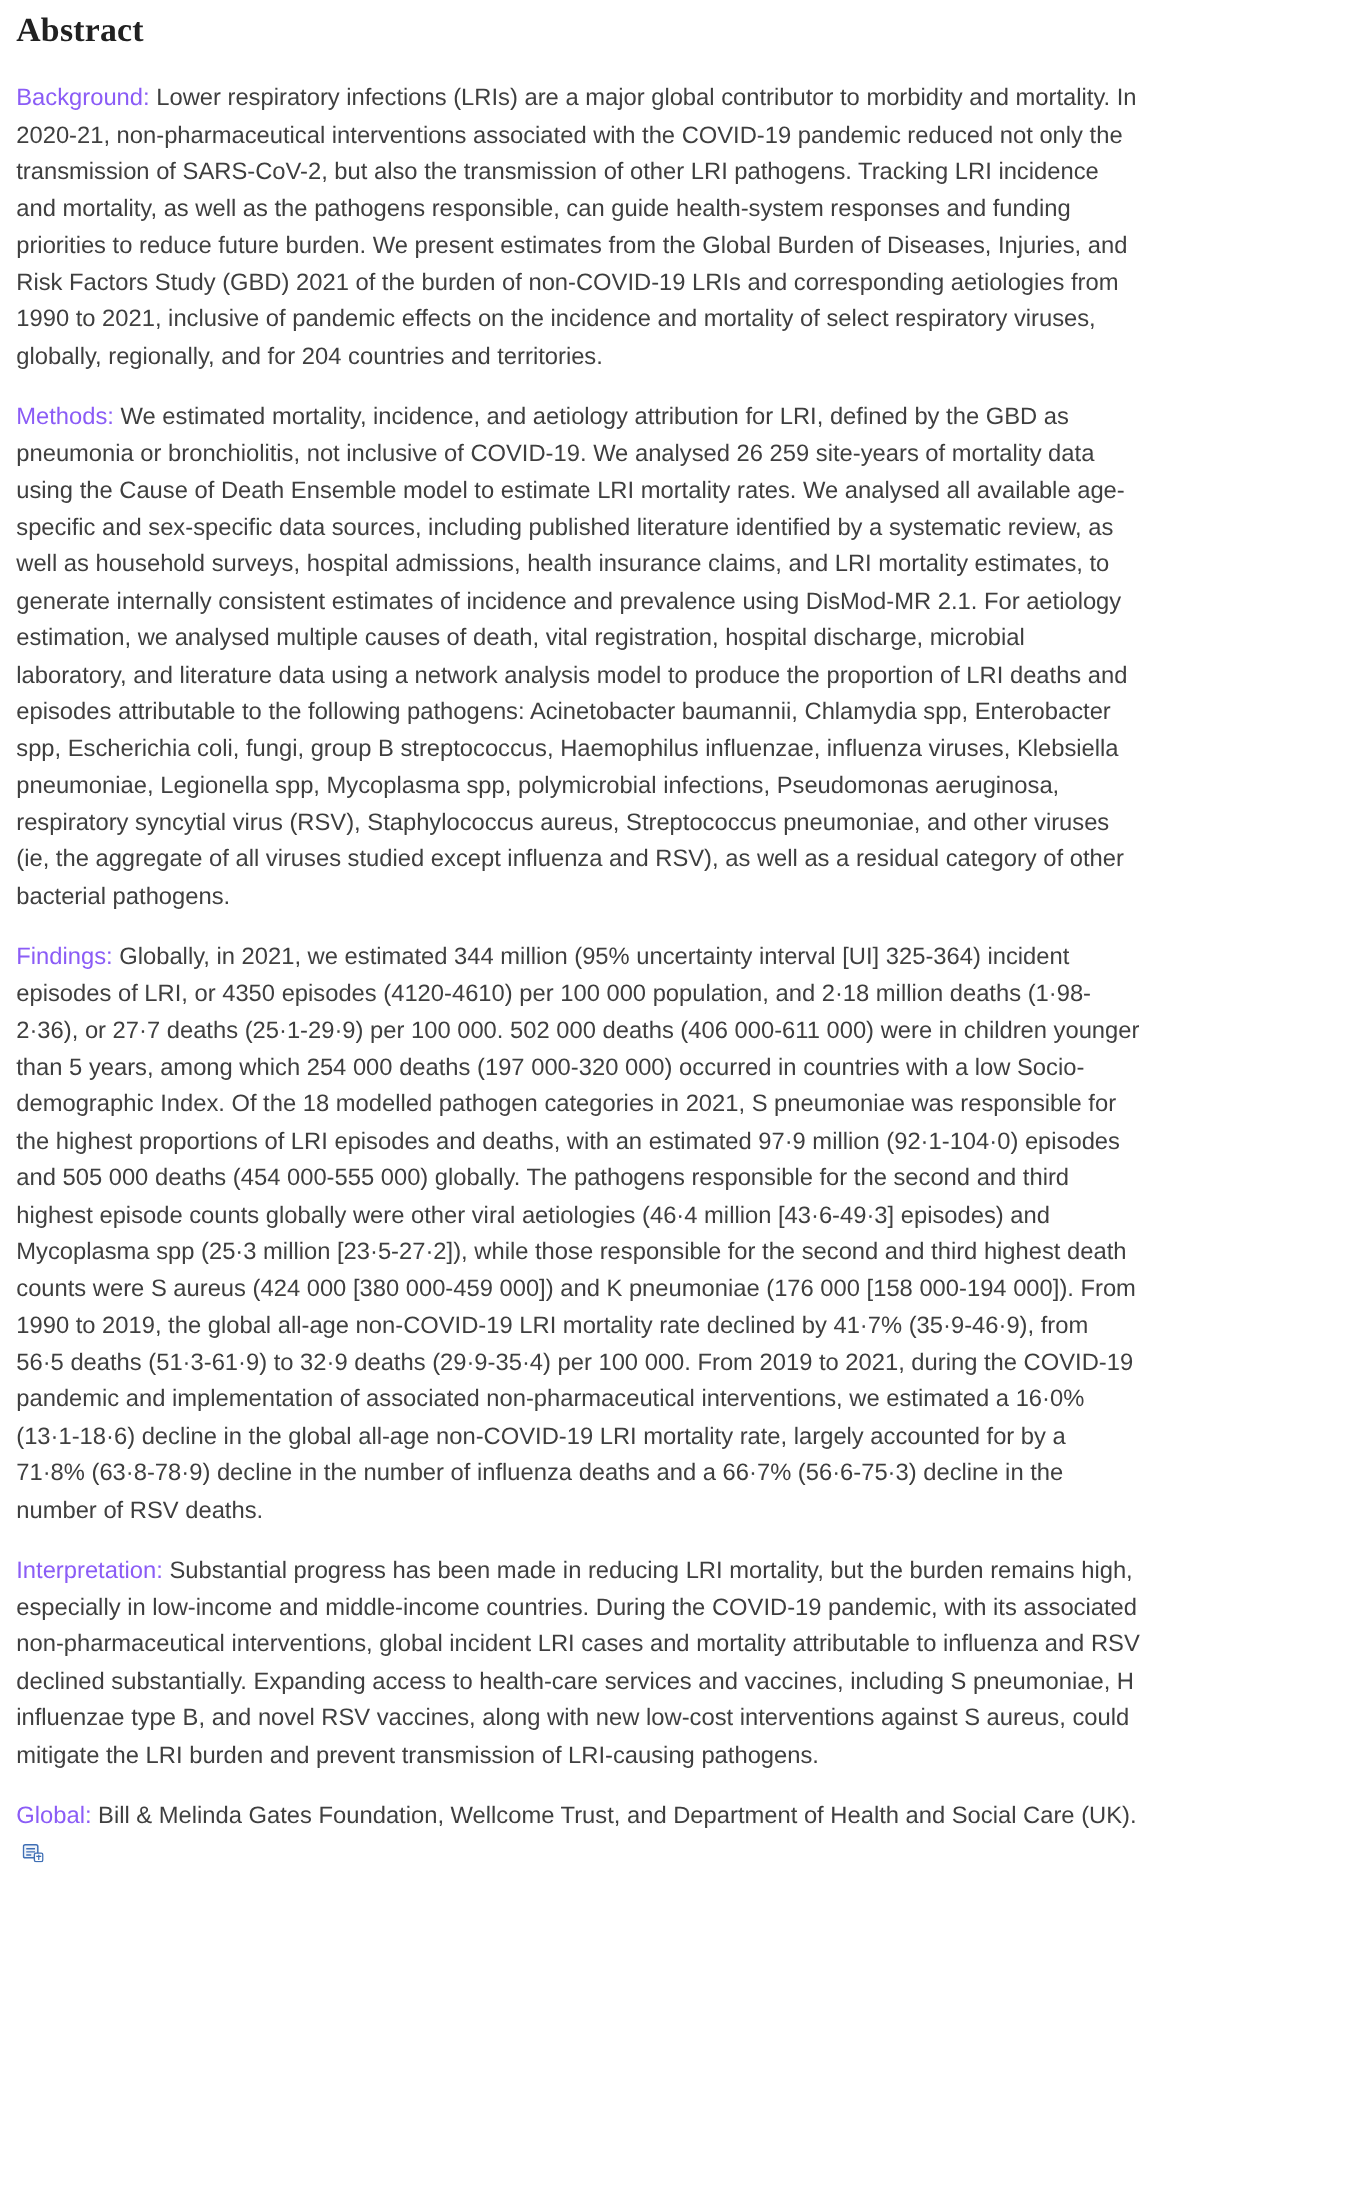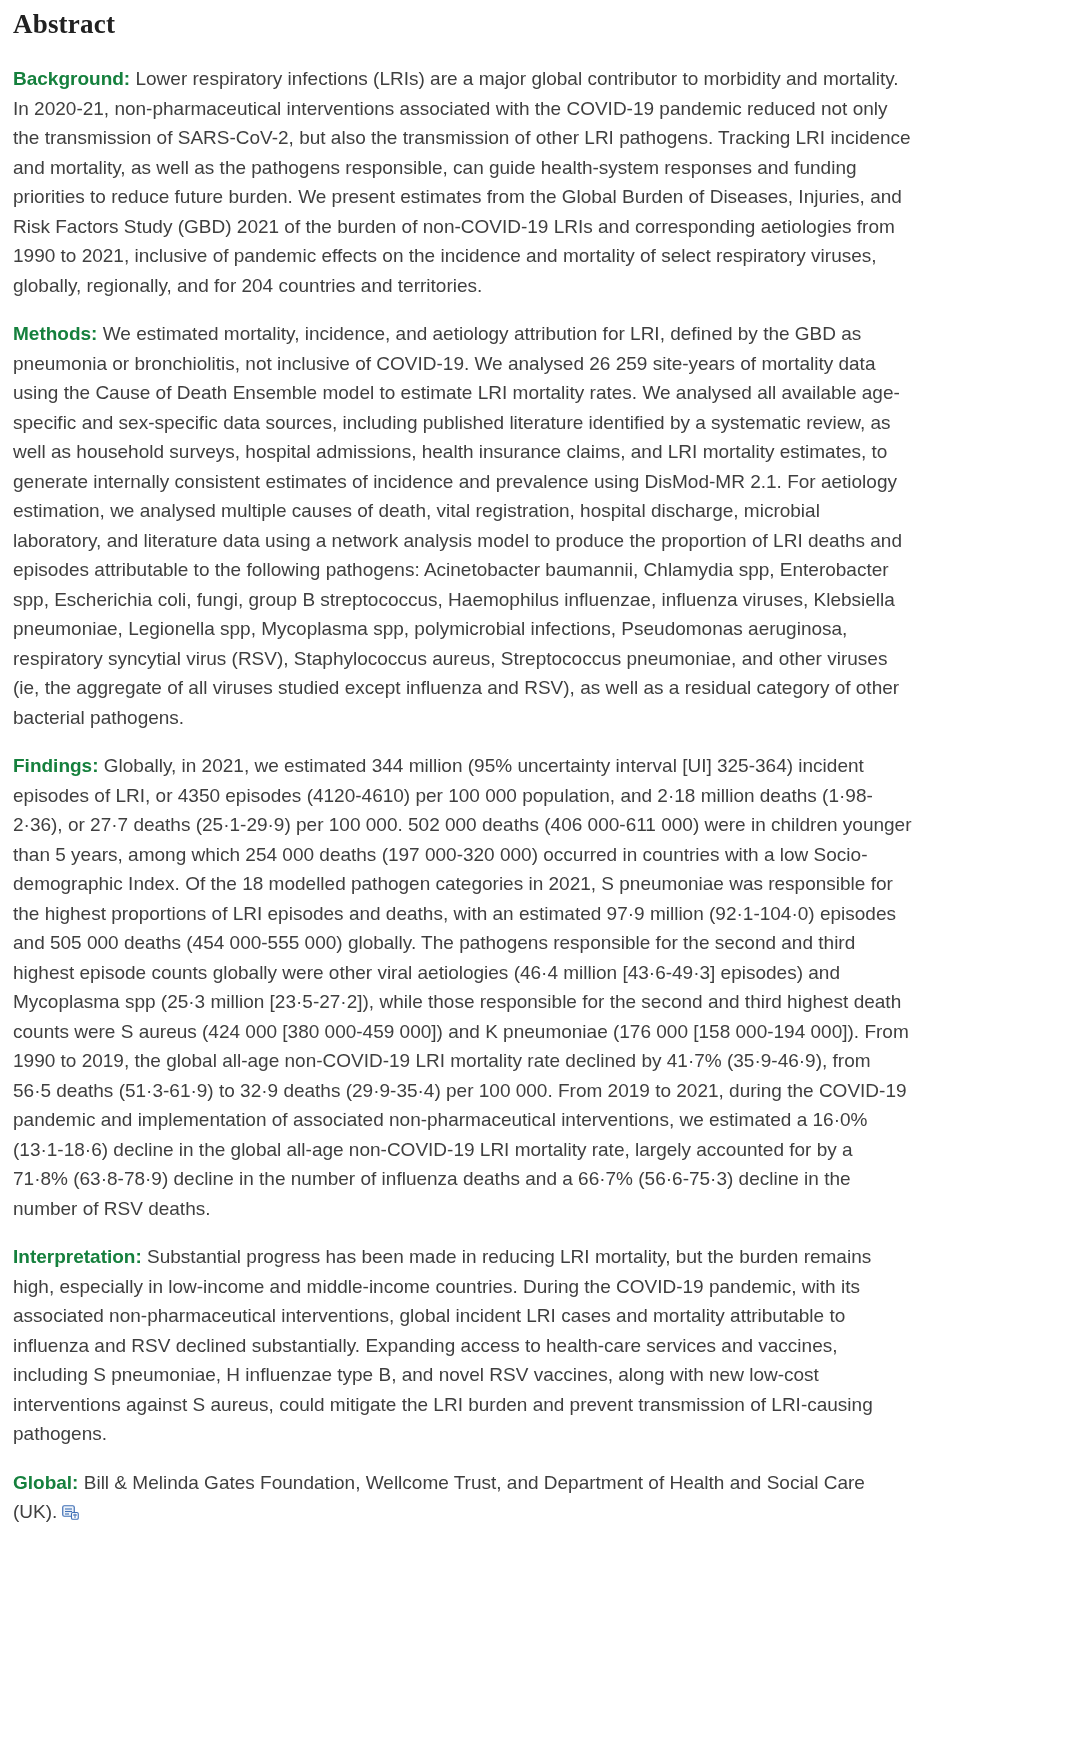--- a/index.html
+++ b/index.html
@@ -28,22 +28,22 @@
     margin: 0 0 24px 0;
     letter-spacing: 0.2px;
   }
   p.para {
     font-size: 19px;
     line-height: 29.5px;
     margin: 0 0 19px 0;
     color: #3f3f3f;
   }
   p.para strong {
-    font-weight: 700;
-    color: #15803d;
+    font-weight: 400;
+    color: #8b5cf6;
   }
   p.para:last-child {
     margin-bottom: 0;
   }
   .inline-icon {
     display: inline-block;
     vertical-align: -2px;
     margin-left: 5px;
     cursor: pointer;
     line-height: 0;

